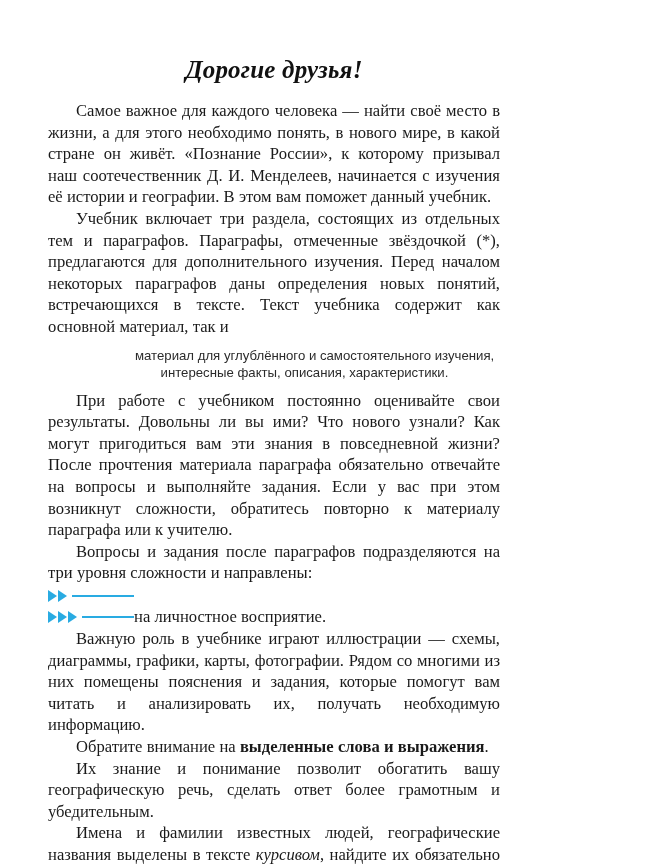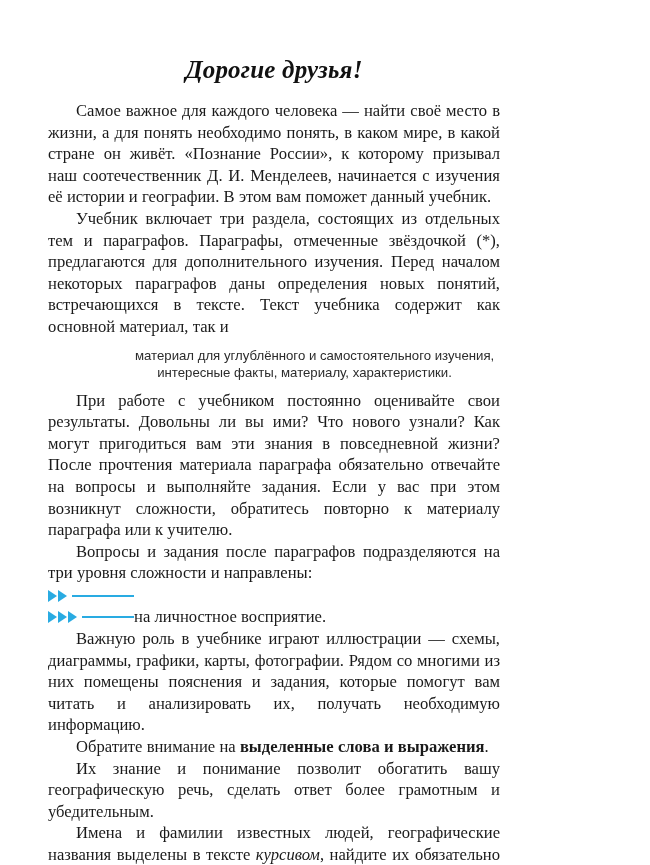--- a/index.html
+++ b/index.html
@@ -111,29 +111,29 @@
   }
   .level-text.j { text-align-last: left; }
 </style>
 </head>
 <body>
 
 <div class="page">
 
   <h1 class="doc-title">Дорогие друзья!</h1>
 
-  <p class="para">Самое важное для каждого человека — найти своё место в жизни, а для понять необходимо понять, в каком мире, в какой стране он живёт. «Познание России», к которому призывал наш соотечественник Д. И. Менделеев, начинается с изучения её истории и географии. В этом вам поможет данный учебник.</p>
+  <p class="para">Самое важное для каждого человека — найти своё место в жизни, а для этого необходимо понять, в нового мире, в какой стране он живёт. «Познание России», к которому призывал наш соотечественник Д. И. Менделеев, начинается с изучения её истории и географии. В этом вам поможет данный учебник.</p>
 
   <p class="para">Учебник включает три раздела, состоящих из отдельных тем и параграфов. Параграфы, отмеченные звёздочкой (*), предлагаются для дополнительного изучения. Перед началом некоторых параграфов даны определения новых понятий, встречающихся в тексте. Текст учебника содержит как основной материал, так и</p>
 
   <div class="callout">
     <div class="callout-bar"></div>
     <div class="callout-body">
       <span class="callout-line-1">материал для углублённого и самостоятельного изучения,</span>
-      <span class="callout-line-2">интересные факты, материалу, характеристики.</span>
+      <span class="callout-line-2">интересные факты, описания, характеристики.</span>
     </div>
   </div>
 
   <p class="para">При работе с учебником постоянно оценивайте свои результаты. Довольны ли вы ими? Что нового узнали? Как могут пригодиться вам эти знания в повседневной жизни? После прочтения  материала параграфа обязательно отвечайте на вопросы и выполняйте задания. Если у вас при этом возникнут сложности, обратитесь повторно к материалу параграфа или к учителю.</p>
 
   <p class="para">Вопросы и задания после параграфов подразделяются на три уровня сложности и направлены:</p>
 
   <div class="levels">
 
 

